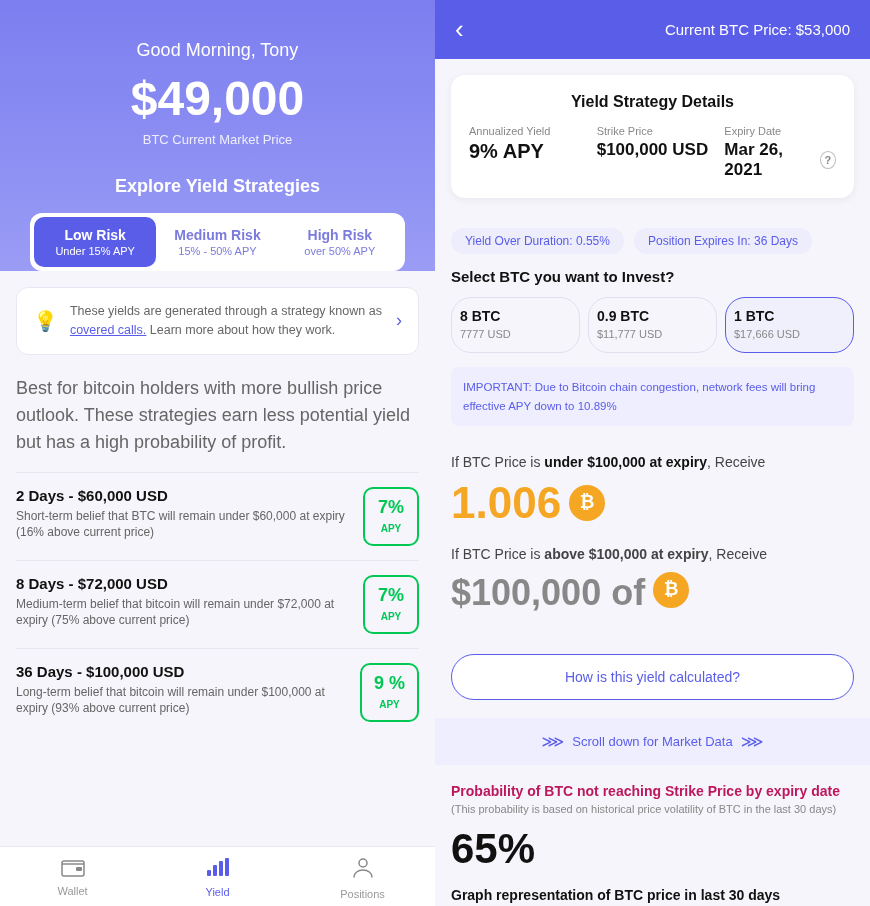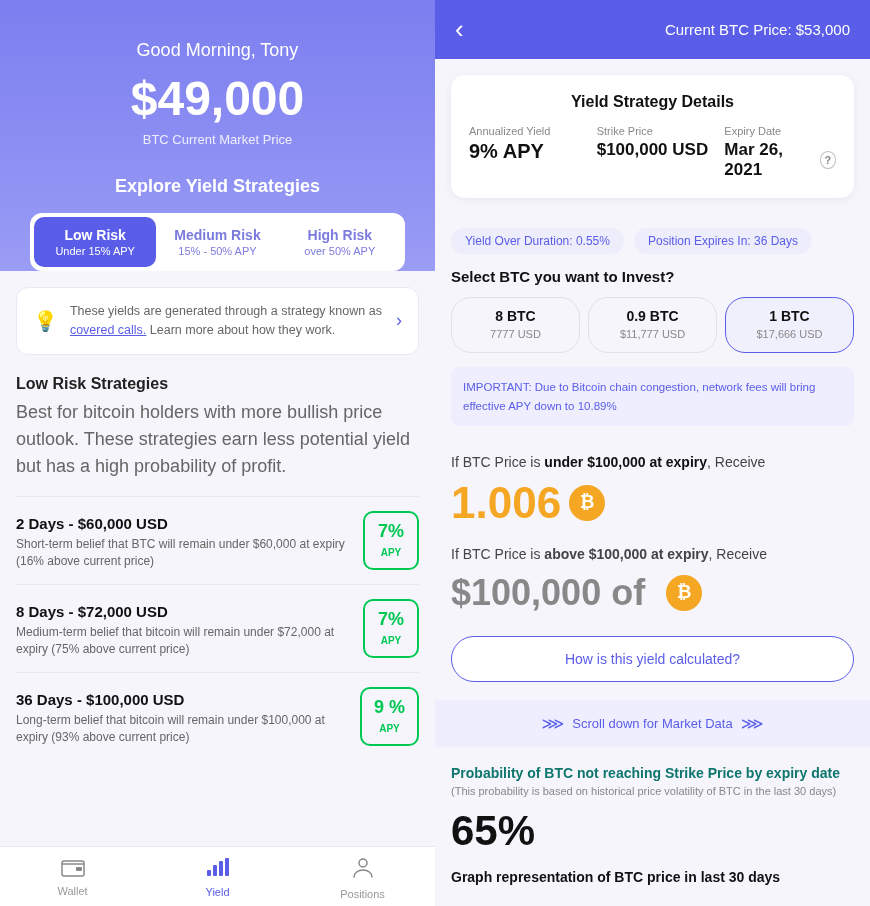--- a/index.html
+++ b/index.html
@@ -142,21 +142,21 @@
       font-size: 18px;
       color: #666;
       line-height: 1.5;
       margin-bottom: 16px;
     }
 
     .strategy-item {
       border-top: 1px solid #e8e8f0;
       padding: 14px 0;
       display: flex;
-      align-items: flex-end;
+      align-items: flex-start;
       gap: 12px;
     }
 
     .strategy-info {
       flex: 1;
     }
 
     .strategy-title {
       font-size: 15px;
       font-weight: 700;
@@ -332,21 +332,21 @@
       display: flex;
       gap: 8px;
       margin-bottom: 14px;
     }
 
     .btc-option {
       flex: 1;
       border: 1.5px solid #e0e0ee;
       border-radius: 20px;
       padding: 10px 8px;
-      text-align: center;
+      text-align: left;
       cursor: pointer;
     }
 
     .btc-option.selected {
       border-color: #5a5de8;
       background: #f0f0fd;
     }
 
     .btc-amount {
       font-size: 14px;
@@ -415,23 +415,23 @@
       font-size: 14px;
       color: #444;
       margin-bottom: 10px;
     }
 
     .receive-amount2 {
       font-size: 36px;
       font-weight: 700;
       color: #888;
       display: flex;
-      align-items: center;
-      gap: 21px;
-      margin-bottom: 22px;
+      align-items: flex-start;
+      gap: 8px;
+      margin-bottom: 40px;
     }
 
     .how-btn {
       display: block;
       width: calc(100% - 32px);
       margin: 0 16px 18px;
       border: 1.5px solid #5a5de8;
       border-radius: 30px;
       padding: 14px;
       text-align: center;
@@ -459,21 +459,21 @@
       font-size: 16px;
     }
 
     .probability-section {
       padding: 0 16px 16px;
     }
 
     .prob-title {
       font-size: 14px;
       font-weight: 700;
-      color: #0f766e;
+      color: #be185d;
       margin-bottom: 4px;
     }
 
     .prob-sub {
       font-size: 11px;
       color: #888;
       margin-bottom: 10px;
     }
 
     .prob-value {
@@ -519,21 +519,20 @@
     </div>
   </div>
 
   <div class="left-body" style="padding-bottom: 80px;">
     <div class="info-box">
       <span class="info-icon">💡</span>
       <span class="info-text">These yields are generated through a strategy known as <a>covered calls.</a> Learn more about how they work.</span>
       <span class="info-arrow">›</span>
     </div>
 
-    <div class="strategies-title">Low Risk Strategies</div>
     <div class="strategies-desc">Best for bitcoin holders with more bullish price outlook. These strategies earn less potential yield but has a high probability of profit.</div>
 
     <div class="strategy-item">
       <div class="strategy-info">
         <div class="strategy-title">2 Days - $60,000 USD</div>
         <div class="strategy-desc">Short-term belief that BTC will remain under $60,000 at expiry (16% above current price)</div>
       </div>
       <div class="apy-badge">
         <span class="apy-value">7%</span>
         <span class="apy-label">APY</span>

